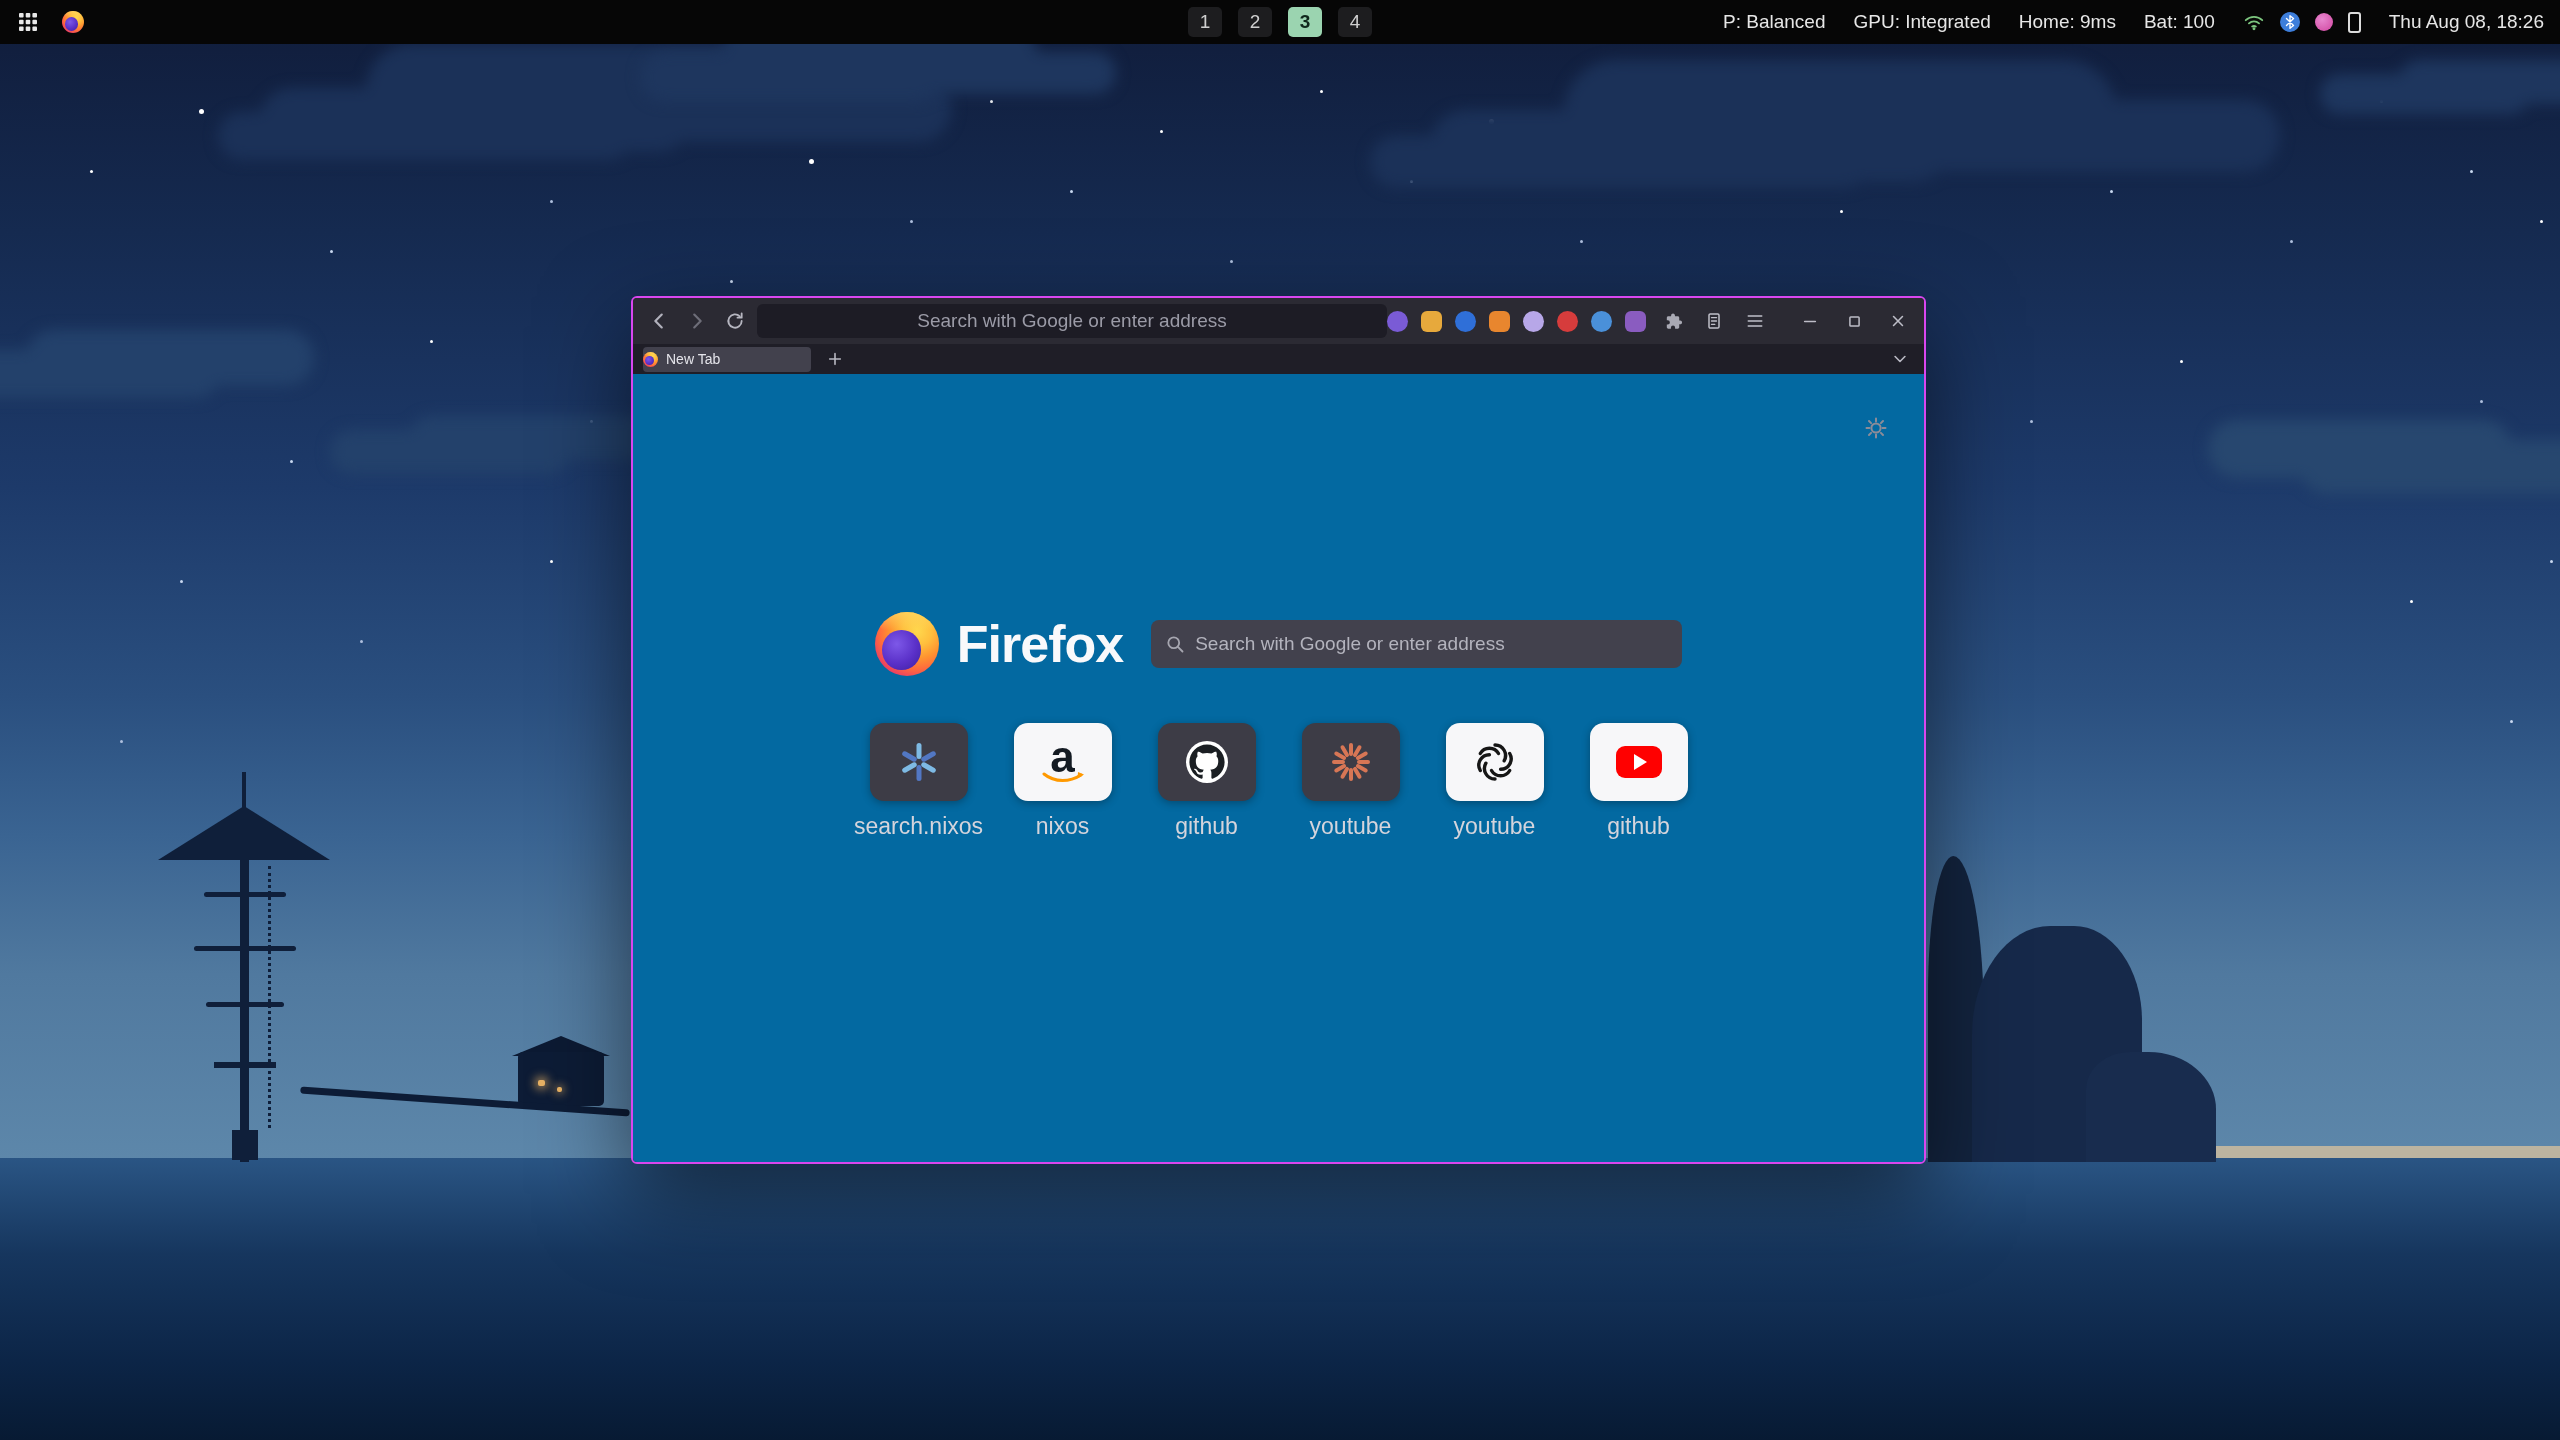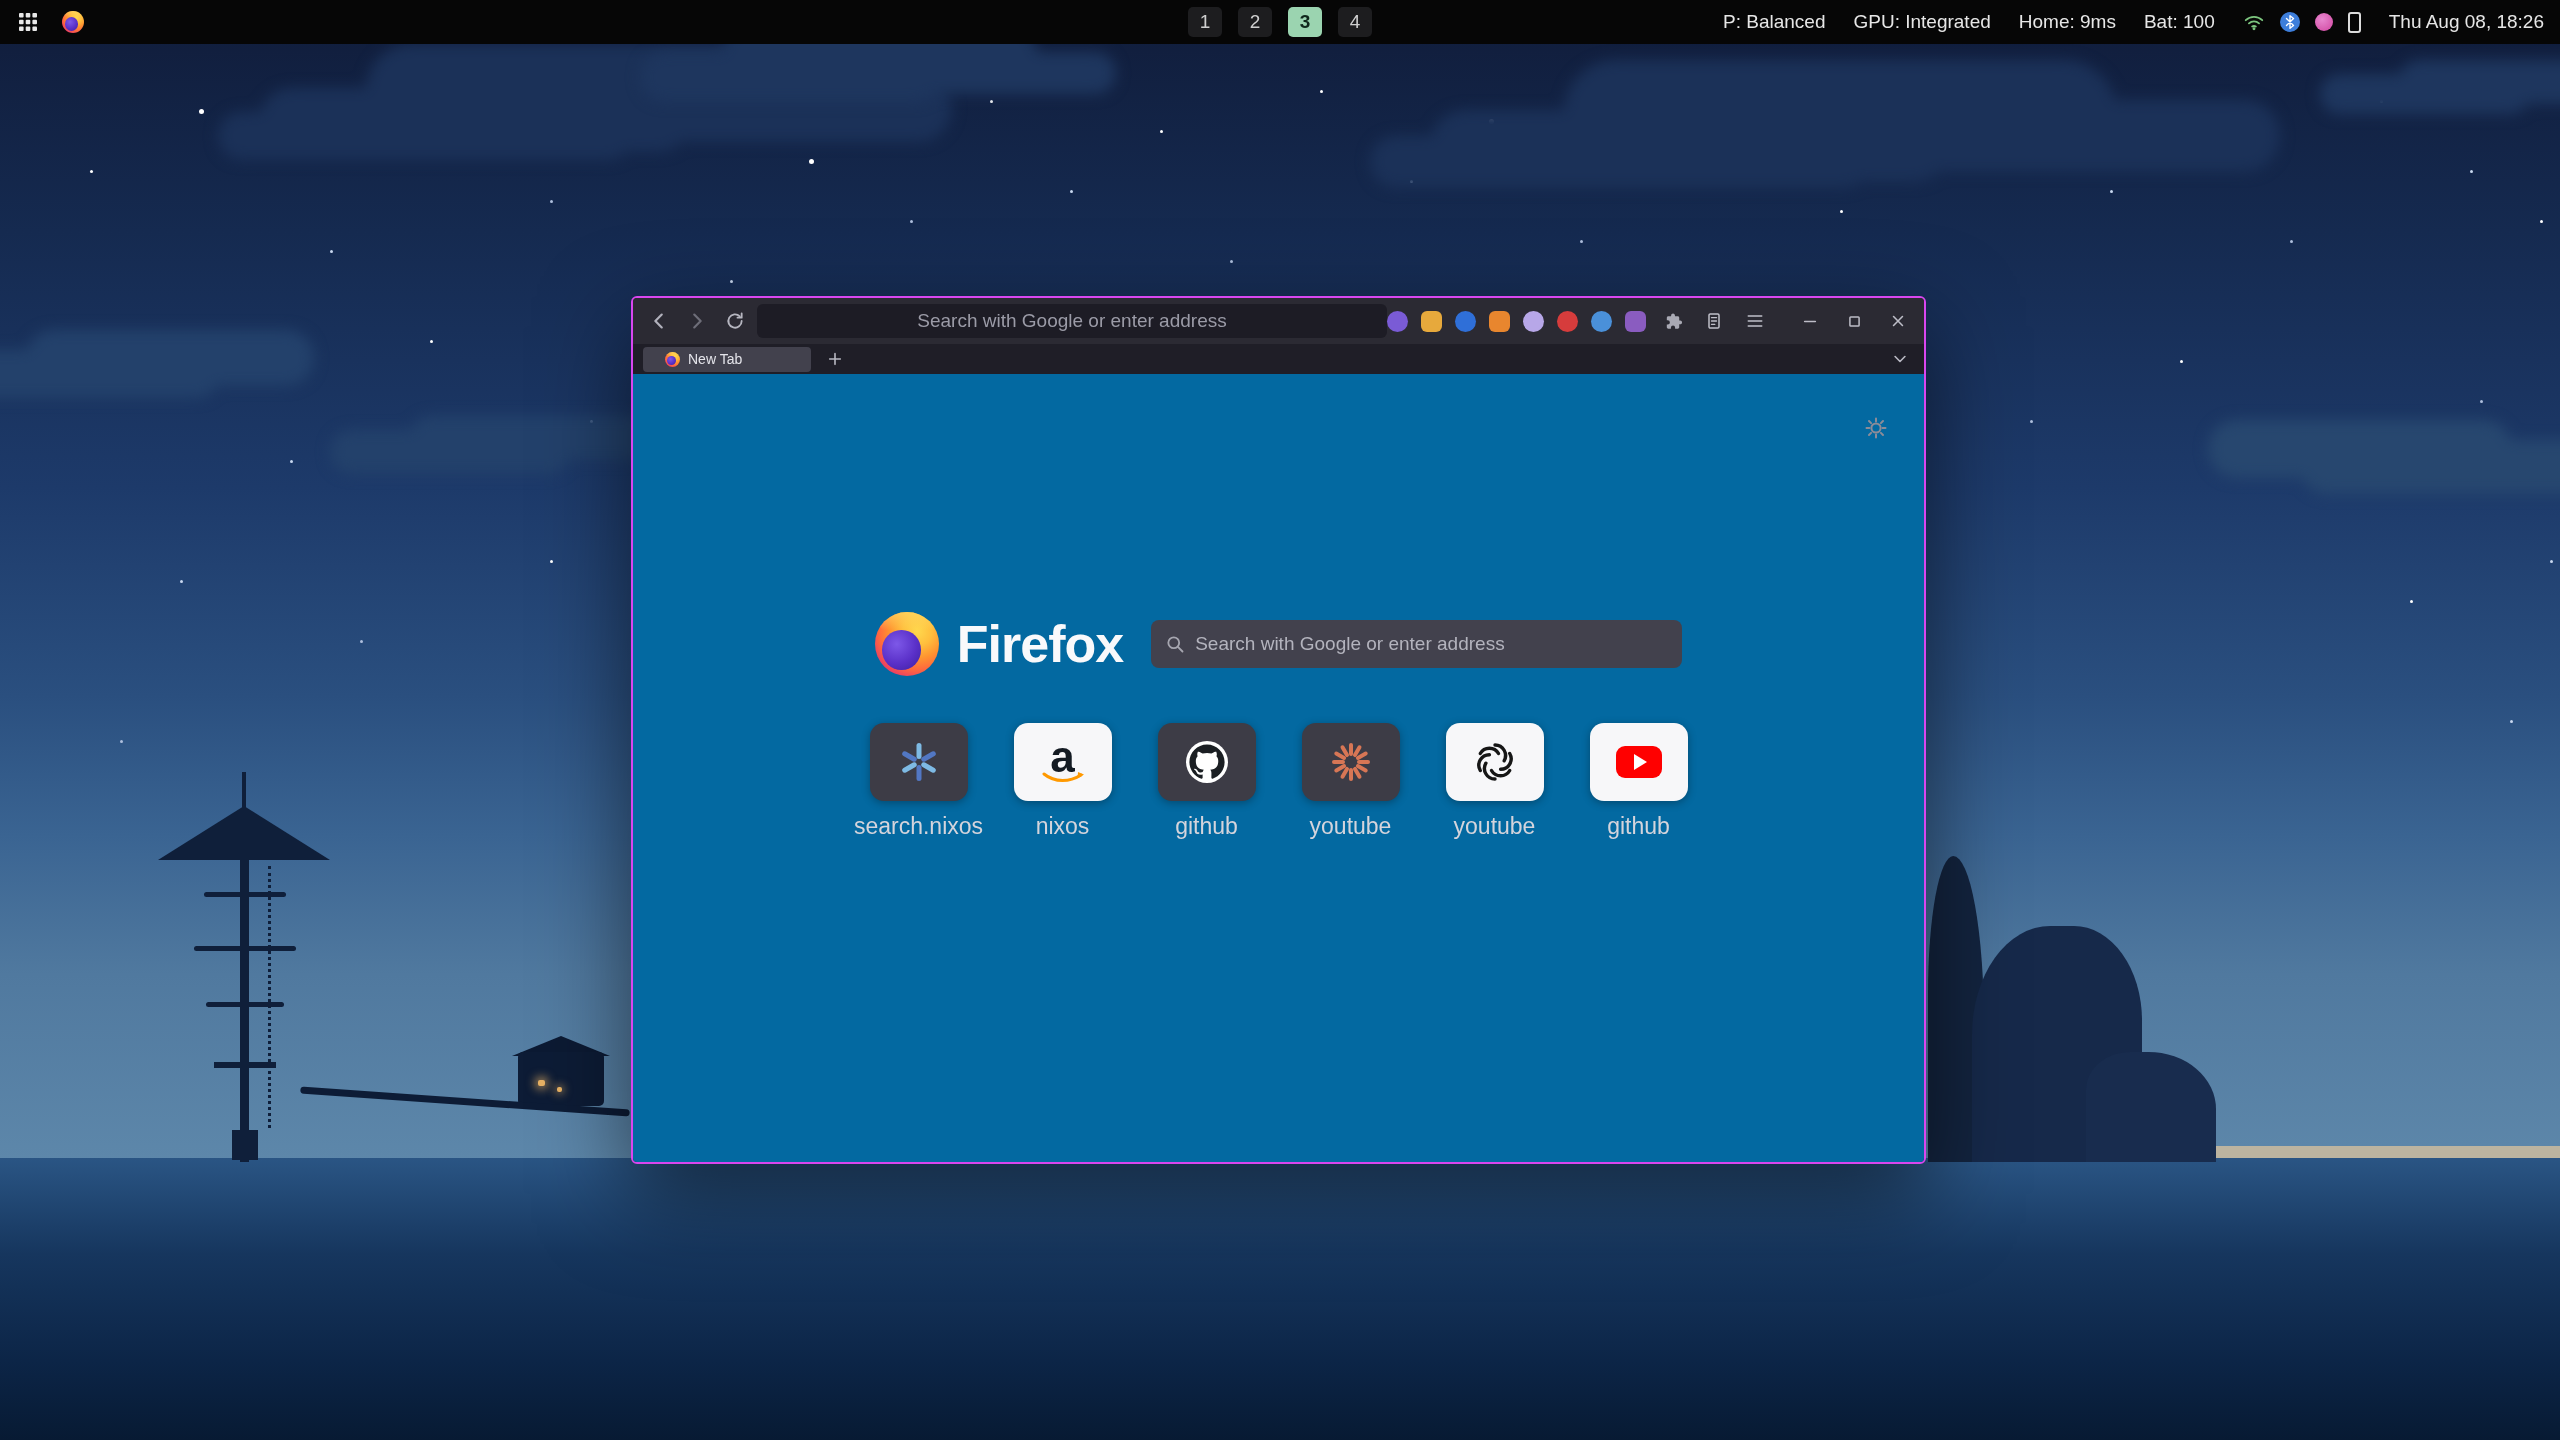--- a/index.html
+++ b/index.html
@@ -84,21 +84,21 @@
     color:#c5c5cf;font-size:19px;text-align:center;font-family:"Liberation Sans","DejaVu Sans",sans-serif}
   .urlbar::placeholder{color:#9b9ba7}
   .tool-right{margin-left:auto;display:flex;align-items:center;gap:13px}
   .ext{width:21px;height:21px;border-radius:50%;display:inline-block}
   .e1{background:#7a5bd6}.e2{background:#e7a93c;border-radius:6px}.e3{background:#2f6fd8}
   .e4{background:#e8862e;border-radius:6px}.e5{background:#b7a7e8}.e6{background:#d63c3c}
   .e7{background:#4a90d9}.e8{background:#8a5cc0;border-radius:6px}
   .winctl{display:flex;align-items:center;gap:16px;margin-left:14px}
   .tabstrip{height:30px;background:#1f1e27;display:flex;align-items:center;padding:0 10px;gap:10px;flex:0 0 auto}
   .tab{width:168px;height:25px;background:#42414d;border-radius:4px;display:flex;align-items:center;gap:8px;
-    padding:0 22px;color:#e4e4ea;font-size:14px}
+    padding:0 0;color:#e4e4ea;font-size:14px}
   .content{flex:1;position:relative;background:#0369a1;display:flex;flex-direction:column;align-items:center}
   .gearbtn{position:absolute;top:40px;right:34px}
   .brandrow{display:flex;align-items:center;margin-top:238px}
   .wordmark{font-size:52px;font-weight:bold;color:#f9f9fb;margin-left:18px;letter-spacing:-1px}
   .searchbox{margin-left:28px;width:531px;height:48px;background:#42414d;border-radius:8px;
     display:flex;align-items:center;padding:0 14px;gap:10px}
   .searchinput{flex:1;background:transparent;border:none;outline:none;color:#d7d7de;font-size:19px;
     font-family:"Liberation Sans","DejaVu Sans",sans-serif}
   .searchinput::placeholder{color:#b3b3bd}
   .tilesrow{display:flex;gap:46px;margin-top:47px}

